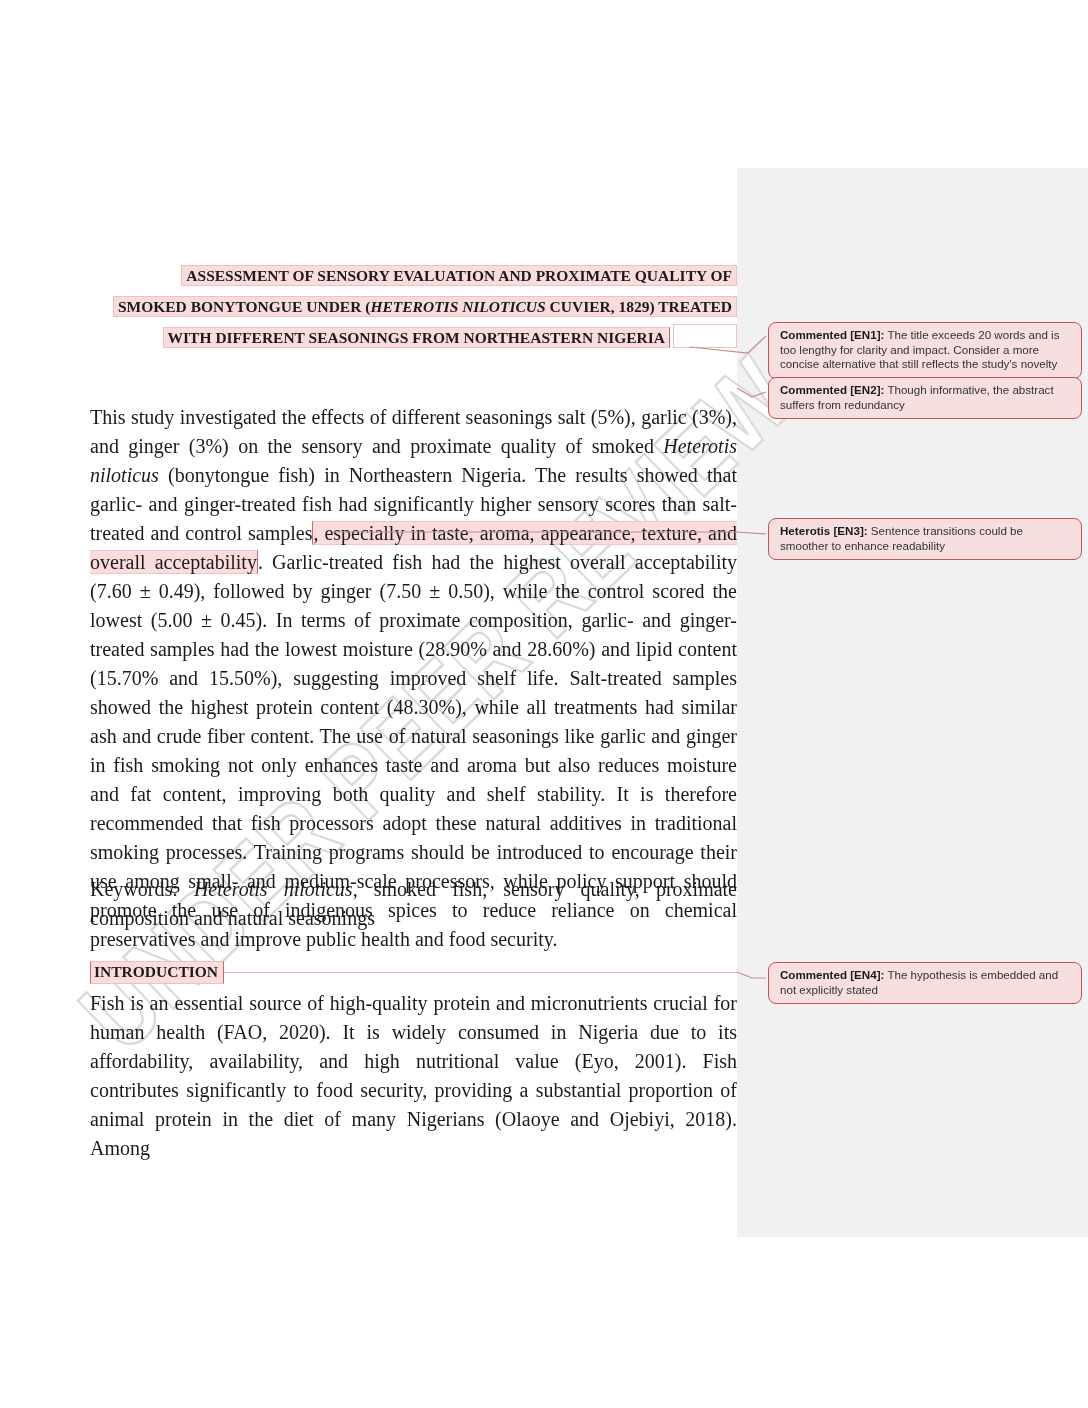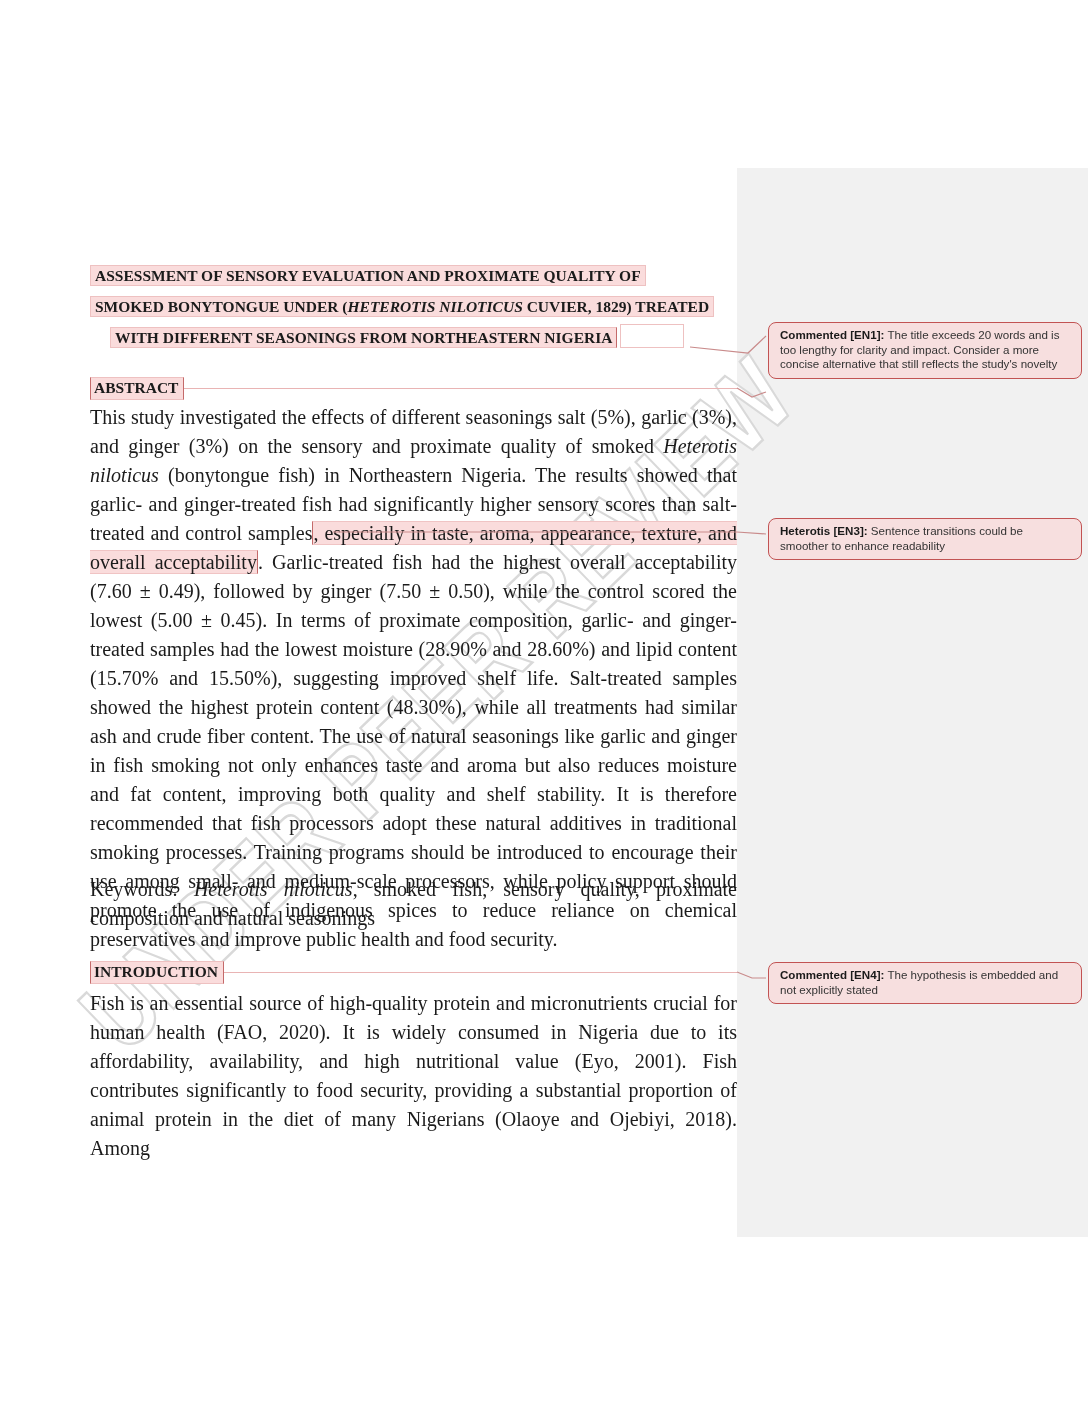--- a/index.html
+++ b/index.html
@@ -25,21 +25,21 @@
     color:#ffffff; -webkit-text-stroke:2px #d9d9d9;
     transform:rotate(-44deg) scaleY(1.25); transform-origin:center;
     z-index:0;
   }
 
   
   .doc { position:absolute; left:90px; top:0; width:647px; height:100%; z-index:1; }
 
   .title-block {
     position:absolute; top:262px; left:0; width:647px;
-    text-align:left; font-weight:bold; font-size:15.5px; line-height:28px;
+    text-align:right; font-weight:bold; font-size:15.5px; line-height:28px;
   }
   .t-line { margin-bottom:3px; }
   .hl-title {
     background:#fadcdc; border:1px solid #eec1c1; padding:1px 4px;
   }
   .hl-title.end-anchor { border-right:1.5px solid #c46a6a;margin-left:20px; }
   .anchor-bracket {
     display:inline-block; width:62px; height:22px; margin-left:3px;
     border:1px solid #eec1c1; vertical-align:-5px; background:transparent;
   }
@@ -96,24 +96,20 @@
         <span class="hl-title">ASSESSMENT OF SENSORY EVALUATION AND PROXIMATE QUALITY OF</span>
       </div>
       <div class="t-line">
         <span class="hl-title"><span>SMOKED BONYTONGUE UNDER (</span><span class="it">HETEROTIS NILOTICUS</span><span> CUVIER, 1829) TREATED</span></span>
       </div>
       <div class="t-line">
         <span class="hl-title end-anchor">WITH DIFFERENT SEASONINGS FROM NORTHEASTERN NIGERIA</span><span class="anchor-bracket"></span>
       </div>
     </div>
 
-    <div class="sec-head" style="top:377px">
-      <span class="head-hl">ABSTRACT</span>
-      <span class="anchor-line"></span>
-    </div>
 
     <div class="para" style="top:403px"><span>This study investigated the effects of different seasonings salt (5%), garlic (3%), and ginger (3%) on the sensory and proximate quality of smoked </span><span class="it">Heterotis niloticus</span><span> (bonytongue fish) in Northeastern Nigeria. The results showed that garlic- and ginger-treated fish had significantly higher sensory scores than salt-treated and control samples</span><span class="hl-run">, especially in taste, aroma, appearance, texture, and overall acceptability</span><span>. Garlic-treated fish had the highest overall acceptability (7.60 ± 0.49), followed by ginger (7.50 ± 0.50), while the control scored the lowest (5.00 ± 0.45). In terms of proximate composition, garlic- and ginger-treated samples had the lowest moisture (28.90% and 28.60%) and lipid content (15.70% and 15.50%), suggesting improved shelf life. Salt-treated samples showed the highest protein content (48.30%), while all treatments had similar ash and crude fiber content. The use of natural seasonings like garlic and ginger in fish smoking not only enhances taste and aroma but also reduces moisture and fat content, improving both quality and shelf stability. It is therefore recommended that fish processors adopt these natural additives in traditional smoking processes. Training programs should be introduced to encourage their use among small- and medium-scale processors, while policy support should promote the use of indigenous spices to reduce reliance on chemical preservatives and improve public health and food security.</span></div>
 
     <div class="para" style="top:875px"><span class="bold">Keywords</span><span>: </span><span class="it">Heterotis niloticus</span><span>, smoked fish, sensory quality, proximate composition and natural seasonings</span></div>
 
     <div class="sec-head" style="top:961px">
       <span class="head-hl">INTRODUCTION</span>
       <span class="anchor-line"></span>
     </div>
 
@@ -126,20 +122,24 @@
     <polyline points="737,388 752,397 766,392" fill="none" stroke="#c98b8b" stroke-width="1.2"></polyline>
     <polyline points="333,532 737,532 766,534" fill="none" stroke="#c98b8b" stroke-width="1.2"></polyline>
     <polyline points="737,972 752,978 766,978" fill="none" stroke="#c98b8b" stroke-width="1.2"></polyline>
   </svg>
 
   <div class="comment-box" style="top:322px">
     <span class="c-label">Commented [EN1]:</span>
     <span class="c-text">The title exceeds 20 words and is too lengthy for clarity and impact. Consider a more concise alternative that still reflects the study's novelty</span>
   </div>
 
+  <div class="comment-box" style="top:377px">
+    <span class="c-label">Commented [EN2]:</span>
+    <span class="c-text">Though informative, the abstract suffers from redundancy</span>
+  </div>
 
   <div class="comment-box" style="top:518px">
     <span class="c-label">Heterotis [EN3]:</span>
     <span class="c-text">Sentence transitions could be smoother to enhance readability</span>
   </div>
 
   <div class="comment-box" style="top:962px">
     <span class="c-label">Commented [EN4]:</span>
     <span class="c-text">The hypothesis is embedded and not explicitly stated</span>
   </div>

